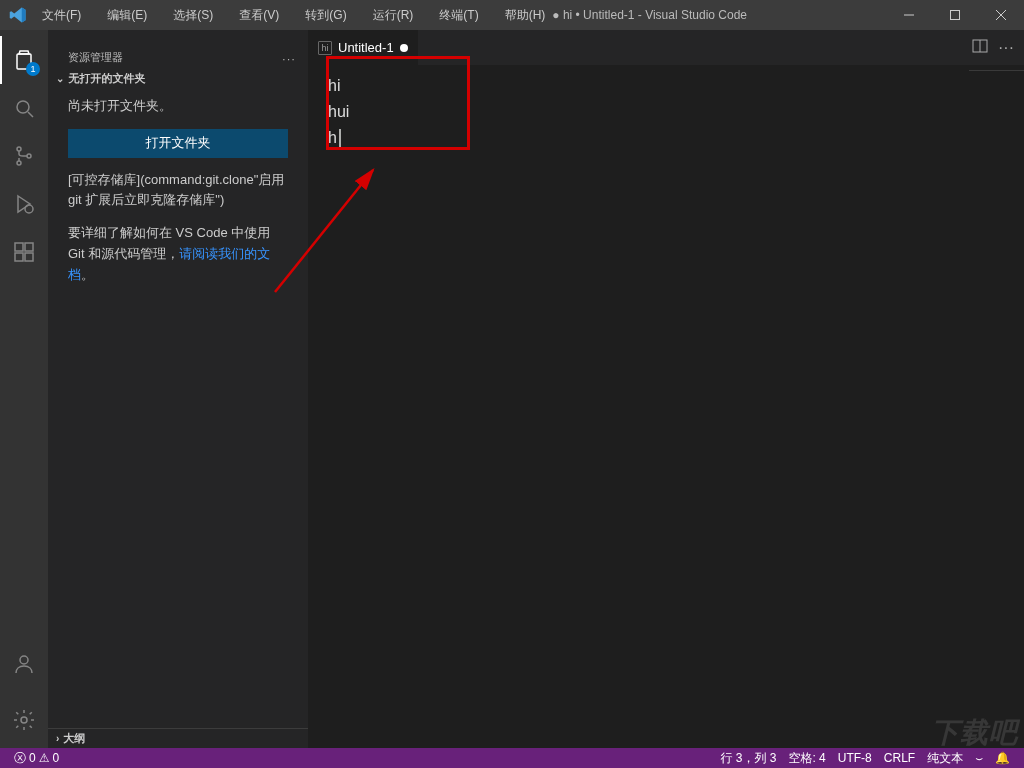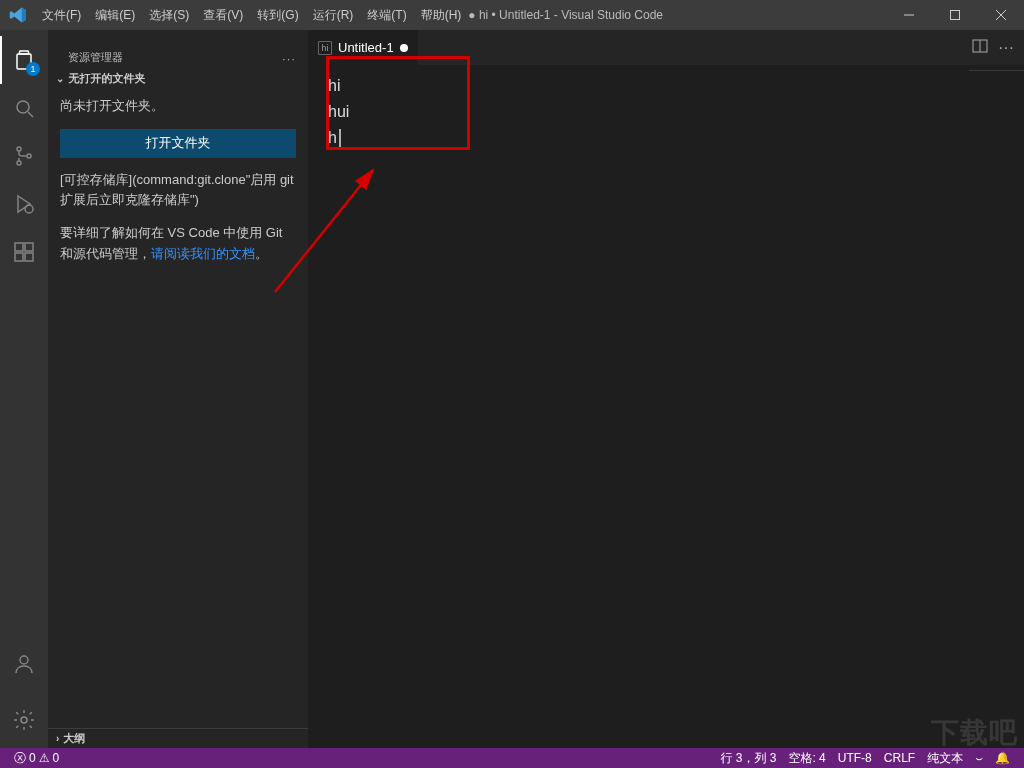--- a/index.html
+++ b/index.html
@@ -1,59 +1,59 @@
 <!DOCTYPE html>
 <html><head>
 <meta charset="utf-8">
 <style>
 *{box-sizing:border-box;margin:0;padding:0;font-family:"Segoe UI","Microsoft YaHei",sans-serif;user-select:none}
 body{width:1024px;height:768px;background:#1e1e1e;color:#ccc;overflow:hidden;position:relative}
 .titlebar{height:30px;background:#3c3c3c;display:flex;align-items:center;font-size:12px;color:#ccc}
 .titlebar .vs-icon{width:35px;display:flex;justify-content:center;align-items:center}
-.titlebar .menu{display:flex;gap:0}
+.titlebar .menu{display:flex;gap:12px}
 .titlebar .menu span{padding:0 7px;cursor:pointer}
 .titlebar .title-center{flex:1;color:#bbb;font-size:12px}
 .titlebar .win-controls{display:flex}
 .titlebar .win-controls div{width:46px;height:30px;display:flex;align-items:center;justify-content:center;cursor:pointer}
 .main{display:flex;height:718px}
 .activitybar{width:48px;background:#333;display:flex;flex-direction:column;align-items:center;padding-top:6px;position:relative}
 .activitybar .ab-item{width:48px;height:48px;display:flex;align-items:center;justify-content:center;cursor:pointer;position:relative}
 .activitybar .ab-item.active{color:#fff}
 .activitybar .ab-item.active::before{content:"";position:absolute;left:0;top:0;bottom:0;width:2px;background:#fff}
 .activitybar .ab-item svg{width:24px;height:24px;stroke:#858585;fill:none;stroke-width:1.5}
 .activitybar .ab-item.active svg{stroke:#fff}
 .activitybar .badge{position:absolute;bottom:8px;right:8px;background:#007acc;color:#fff;border-radius:10px;font-size:9px;min-width:14px;height:14px;display:flex;align-items:center;justify-content:center;padding:0 3px}
 .activitybar .bottom{margin-top:auto;margin-bottom:8px}
 .sidebar{width:260px;background:#252526;display:flex;flex-direction:column;font-size:13px}
 .sidebar-header{height:35px;display:flex;align-items:flex-end;justify-content:space-between;padding:0 12px 0 20px;color:#bbb;font-size:11px}
 .sidebar-header .dots{letter-spacing:1px;cursor:pointer}
 .sidebar-section{padding:4px 0}
 .section-title{display:flex;align-items:center;padding:2px 8px;font-size:11px;font-weight:bold;color:#ccc;cursor:pointer}
 .section-title .chev{margin-right:4px;font-size:10px}
-.sidebar-body{padding:8px 12px;color:#ccc;line-height:1.6}
+.sidebar-body{padding:8px 20px;color:#ccc;line-height:1.6}
 .sidebar-body p{margin-bottom:12px;font-size:13px}
 .open-btn{background:#0c4a6e;color:#fff;text-align:center;padding:4px 0;margin:4px 0 12px 0;cursor:pointer;font-size:13px}
 .sidebar-body a{color:#3794ff;text-decoration:none;cursor:pointer}
 .outline-sec{margin-top:auto;border-top:1px solid #3c3c3c}
 .editor-area{flex:1;background:#1e1e1e;display:flex;flex-direction:column;position:relative}
 .tabs{height:35px;background:#252526;display:flex;align-items:stretch}
 .tab{background:#1e1e1e;display:flex;align-items:center;padding:0 10px;gap:6px;font-size:13px;color:#fff;cursor:pointer;border-right:1px solid #252526}
 .tab .dirty{width:8px;height:8px;border-radius:50%;background:#fff}
 .tab .file-icon{width:14px;height:14px;display:flex;align-items:center;justify-content:center;font-size:9px;color:#999;border:1px solid #666;border-radius:1px}
 .tab-actions{margin-left:auto;display:flex;align-items:center;gap:10px;padding:0 10px;color:#aaa}
 .code-area{flex:1;position:relative;padding:8px 0 0 20px;font-family:Consolas,monospace;font-size:16px;color:#ddd;line-height:26px}
 .code-line{white-space:pre}
 .cursor{display:inline-block;width:2px;height:20px;background:#aeafad;vertical-align:middle;margin-left:2px}
 .red-box{position:absolute;border:3px solid #d40000;pointer-events:none}
 .arrow-svg{position:absolute;pointer-events:none}
 .minimap-strip{position:absolute;right:0;top:40px;width:55px;height:20px;border-top:1px solid #3a3a3a}
 .statusbar{height:20px;background:#68217a;display:flex;align-items:center;font-size:12px;color:#fff;padding:0 8px}
 .statusbar .sb-item{padding:0 6px;cursor:pointer;display:flex;align-items:center;gap:3px}
 .statusbar .sb-right{margin-left:auto;display:flex}
-.watermark{position:absolute;right:6px;bottom:16px;font-size:28px;font-weight:bold;color:rgba(200,200,200,.15);letter-spacing:1px;pointer-events:none}
+.watermark{position:absolute;right:6px;bottom:16px;font-size:28px;font-weight:bold;color:rgba(200,200,200,.15);font-style:italic;letter-spacing:1px;pointer-events:none}
 </style>
 </head>
 <body>
 
 <div class="titlebar">
   <div class="vs-icon">
     <svg width="18" height="18" viewBox="0 0 24 24">
         <path fill="#4aa3df" d="M17 2l5 3v14l-5 3-10-8-4 3-2-1V8l2-1 4 3 10-8z"></path>
         <path fill="#1f7bbf" d="M17 2l5 3v14l-5 3V2z"></path>
       </svg>

